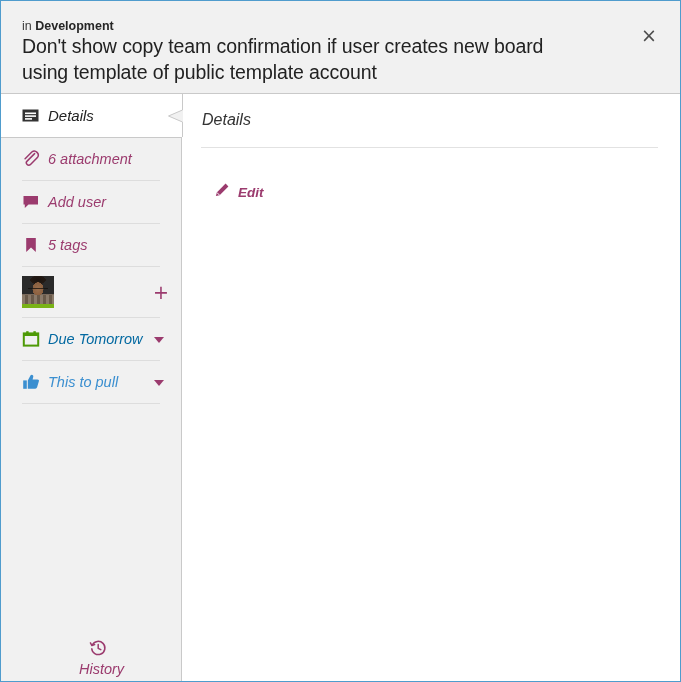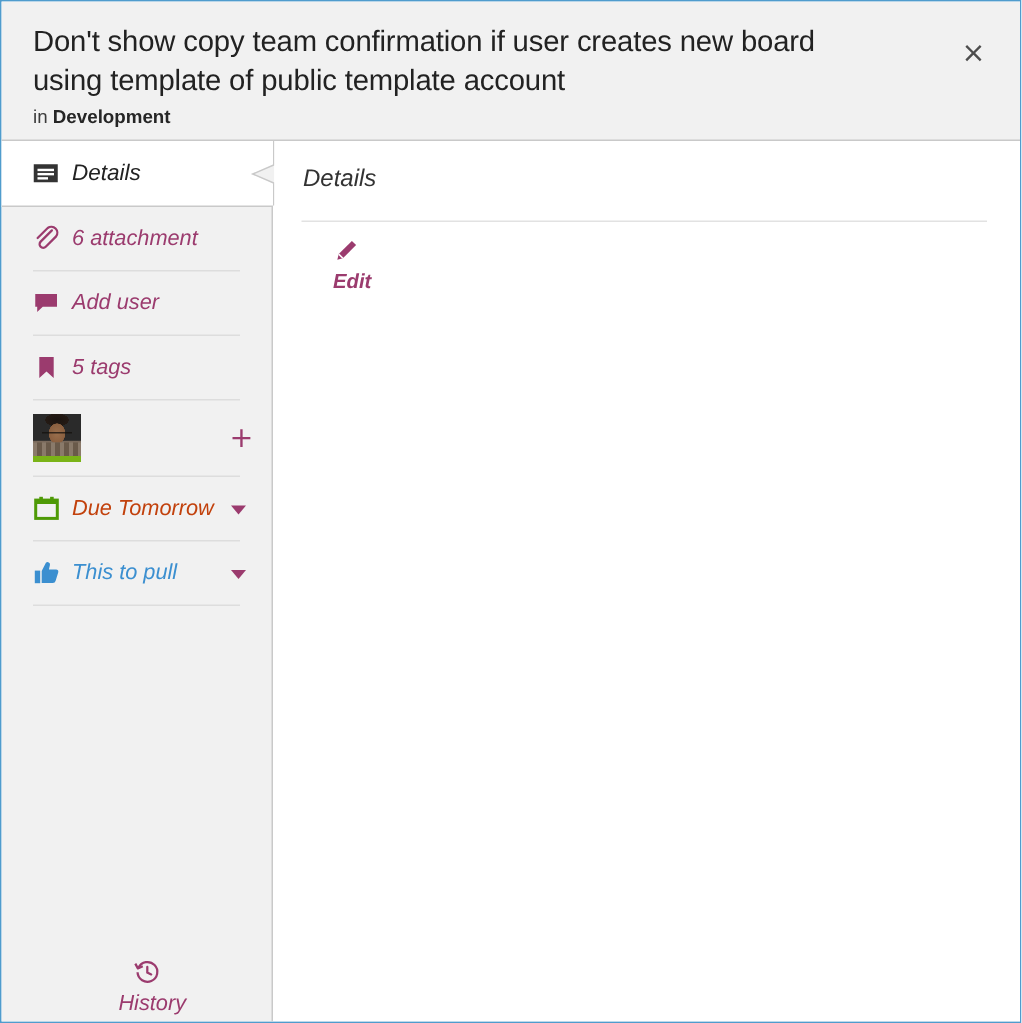--- a/index.html
+++ b/index.html
@@ -127,21 +127,21 @@
   }
 
   .sep {
     height: 1px;
     background: #dddddd;
     margin-left: 21px;
     margin-right: 21px;
   }
 
   
-  .row-label.green { color: #c2410c; }
+  .row-label.green { color: #0369a1; }
   .row-label.blue  { color: #3b8fd0; }
 
   .caret {
     position: absolute;
     right: 17px;
     top: 50%;
     margin-top: -2px;
     width: 0;
     height: 0;
     border-left: 5px solid transparent;
@@ -223,23 +223,22 @@
     padding: 17px 0 0 1px;
   }
   #main-divider {
     height: 1px;
     background: #e2e2e2;
     margin-top: 18px;
   }
   #edit-button {
     display: inline-flex;
     align-items: center;
-    margin: 11px 0 0 13px;
+    margin: 34px 0 0 13px;
     cursor: pointer;
-    flex-direction: column;
   }
   #edit-button .edit-label {
     font-size: 13.5px;
     font-weight: bold;
     color: #9b3b6e;
     margin-left: 8px;
   }
   #detail-text {
     margin: 19px 0 0 14px;
     font-size: 14.5px;
@@ -251,22 +250,22 @@
     color: #1111dd;
     text-decoration: underline;
   }
 </style>
 </head>
 <body>
 
 <div id="window">
 
   <div id="header">
+    <div id="card-subtitle"><span>in </span><span class="board-name">Development</span></div>
     <div id="card-title">Don't show copy team confirmation if user creates new board using template of public template account</div>
-    <div id="card-subtitle"><span>in </span><span class="board-name">Development</span></div>
     <div id="close-button">×</div>
   </div>
 
   <div id="body">
 
     <div id="sidebar">
 
       <div class="side-row" id="row-details">
         <span class="row-icon">
           <svg width="17" height="17" viewBox="0 0 17 17">

